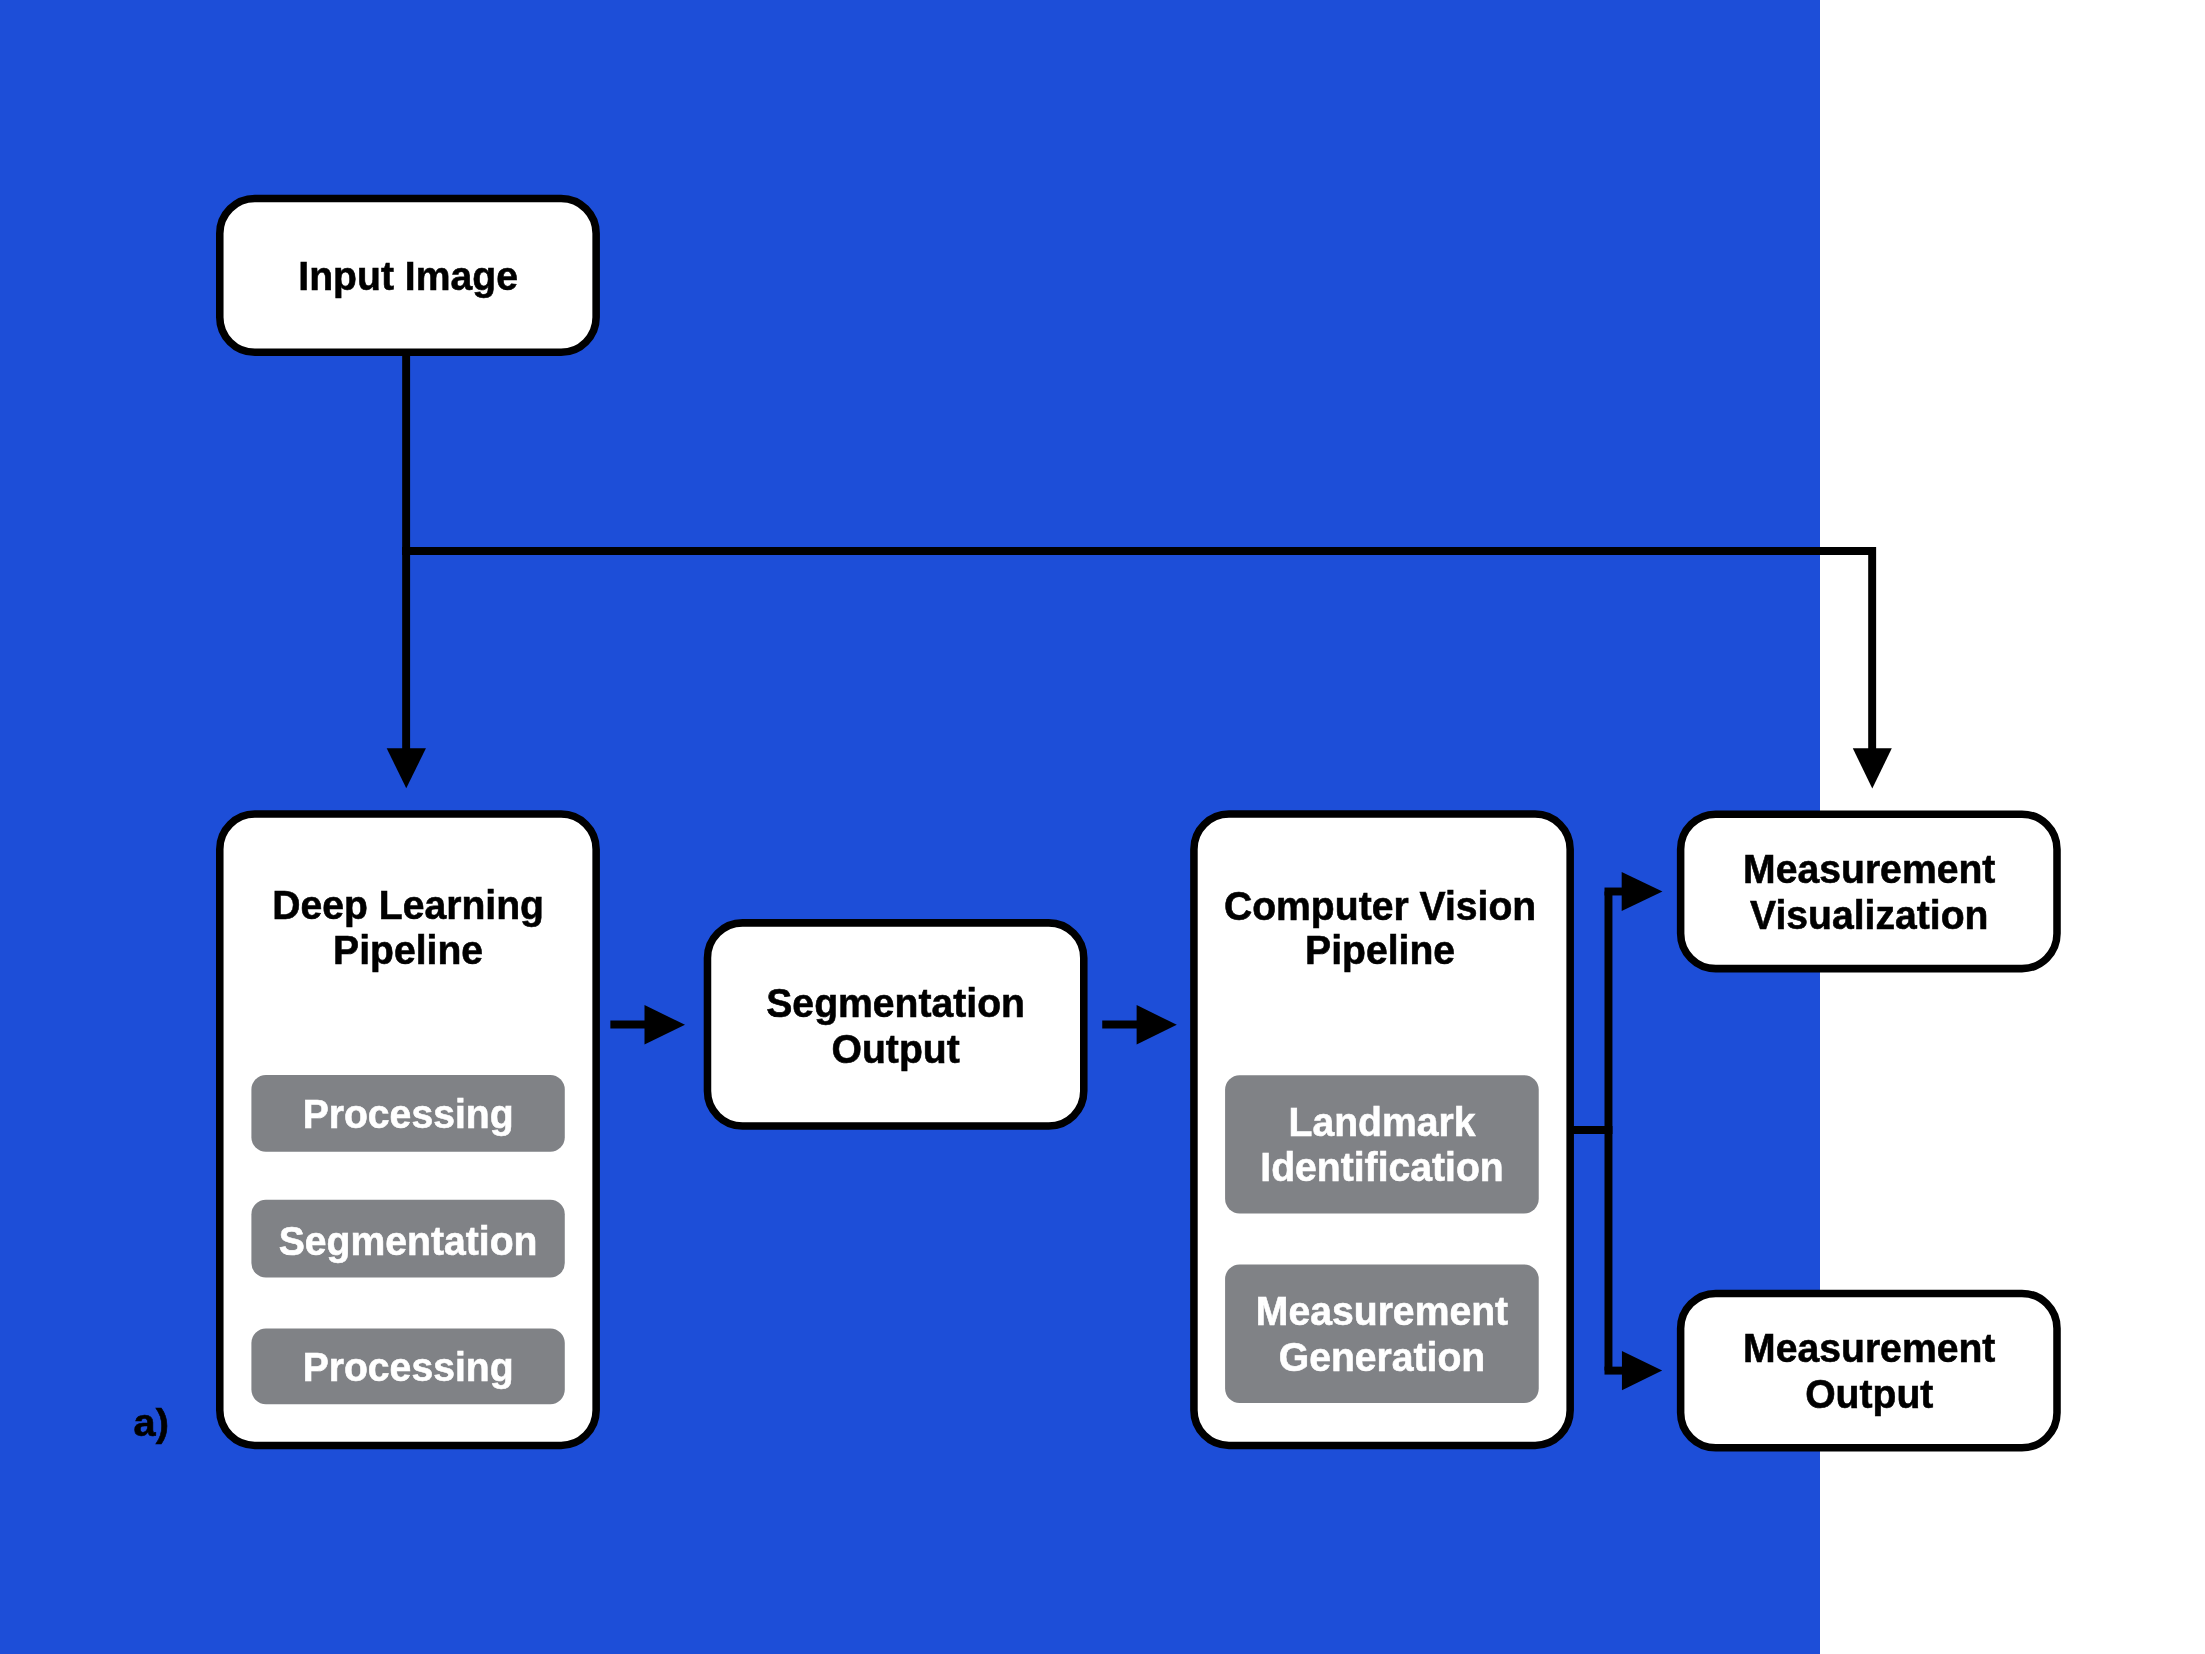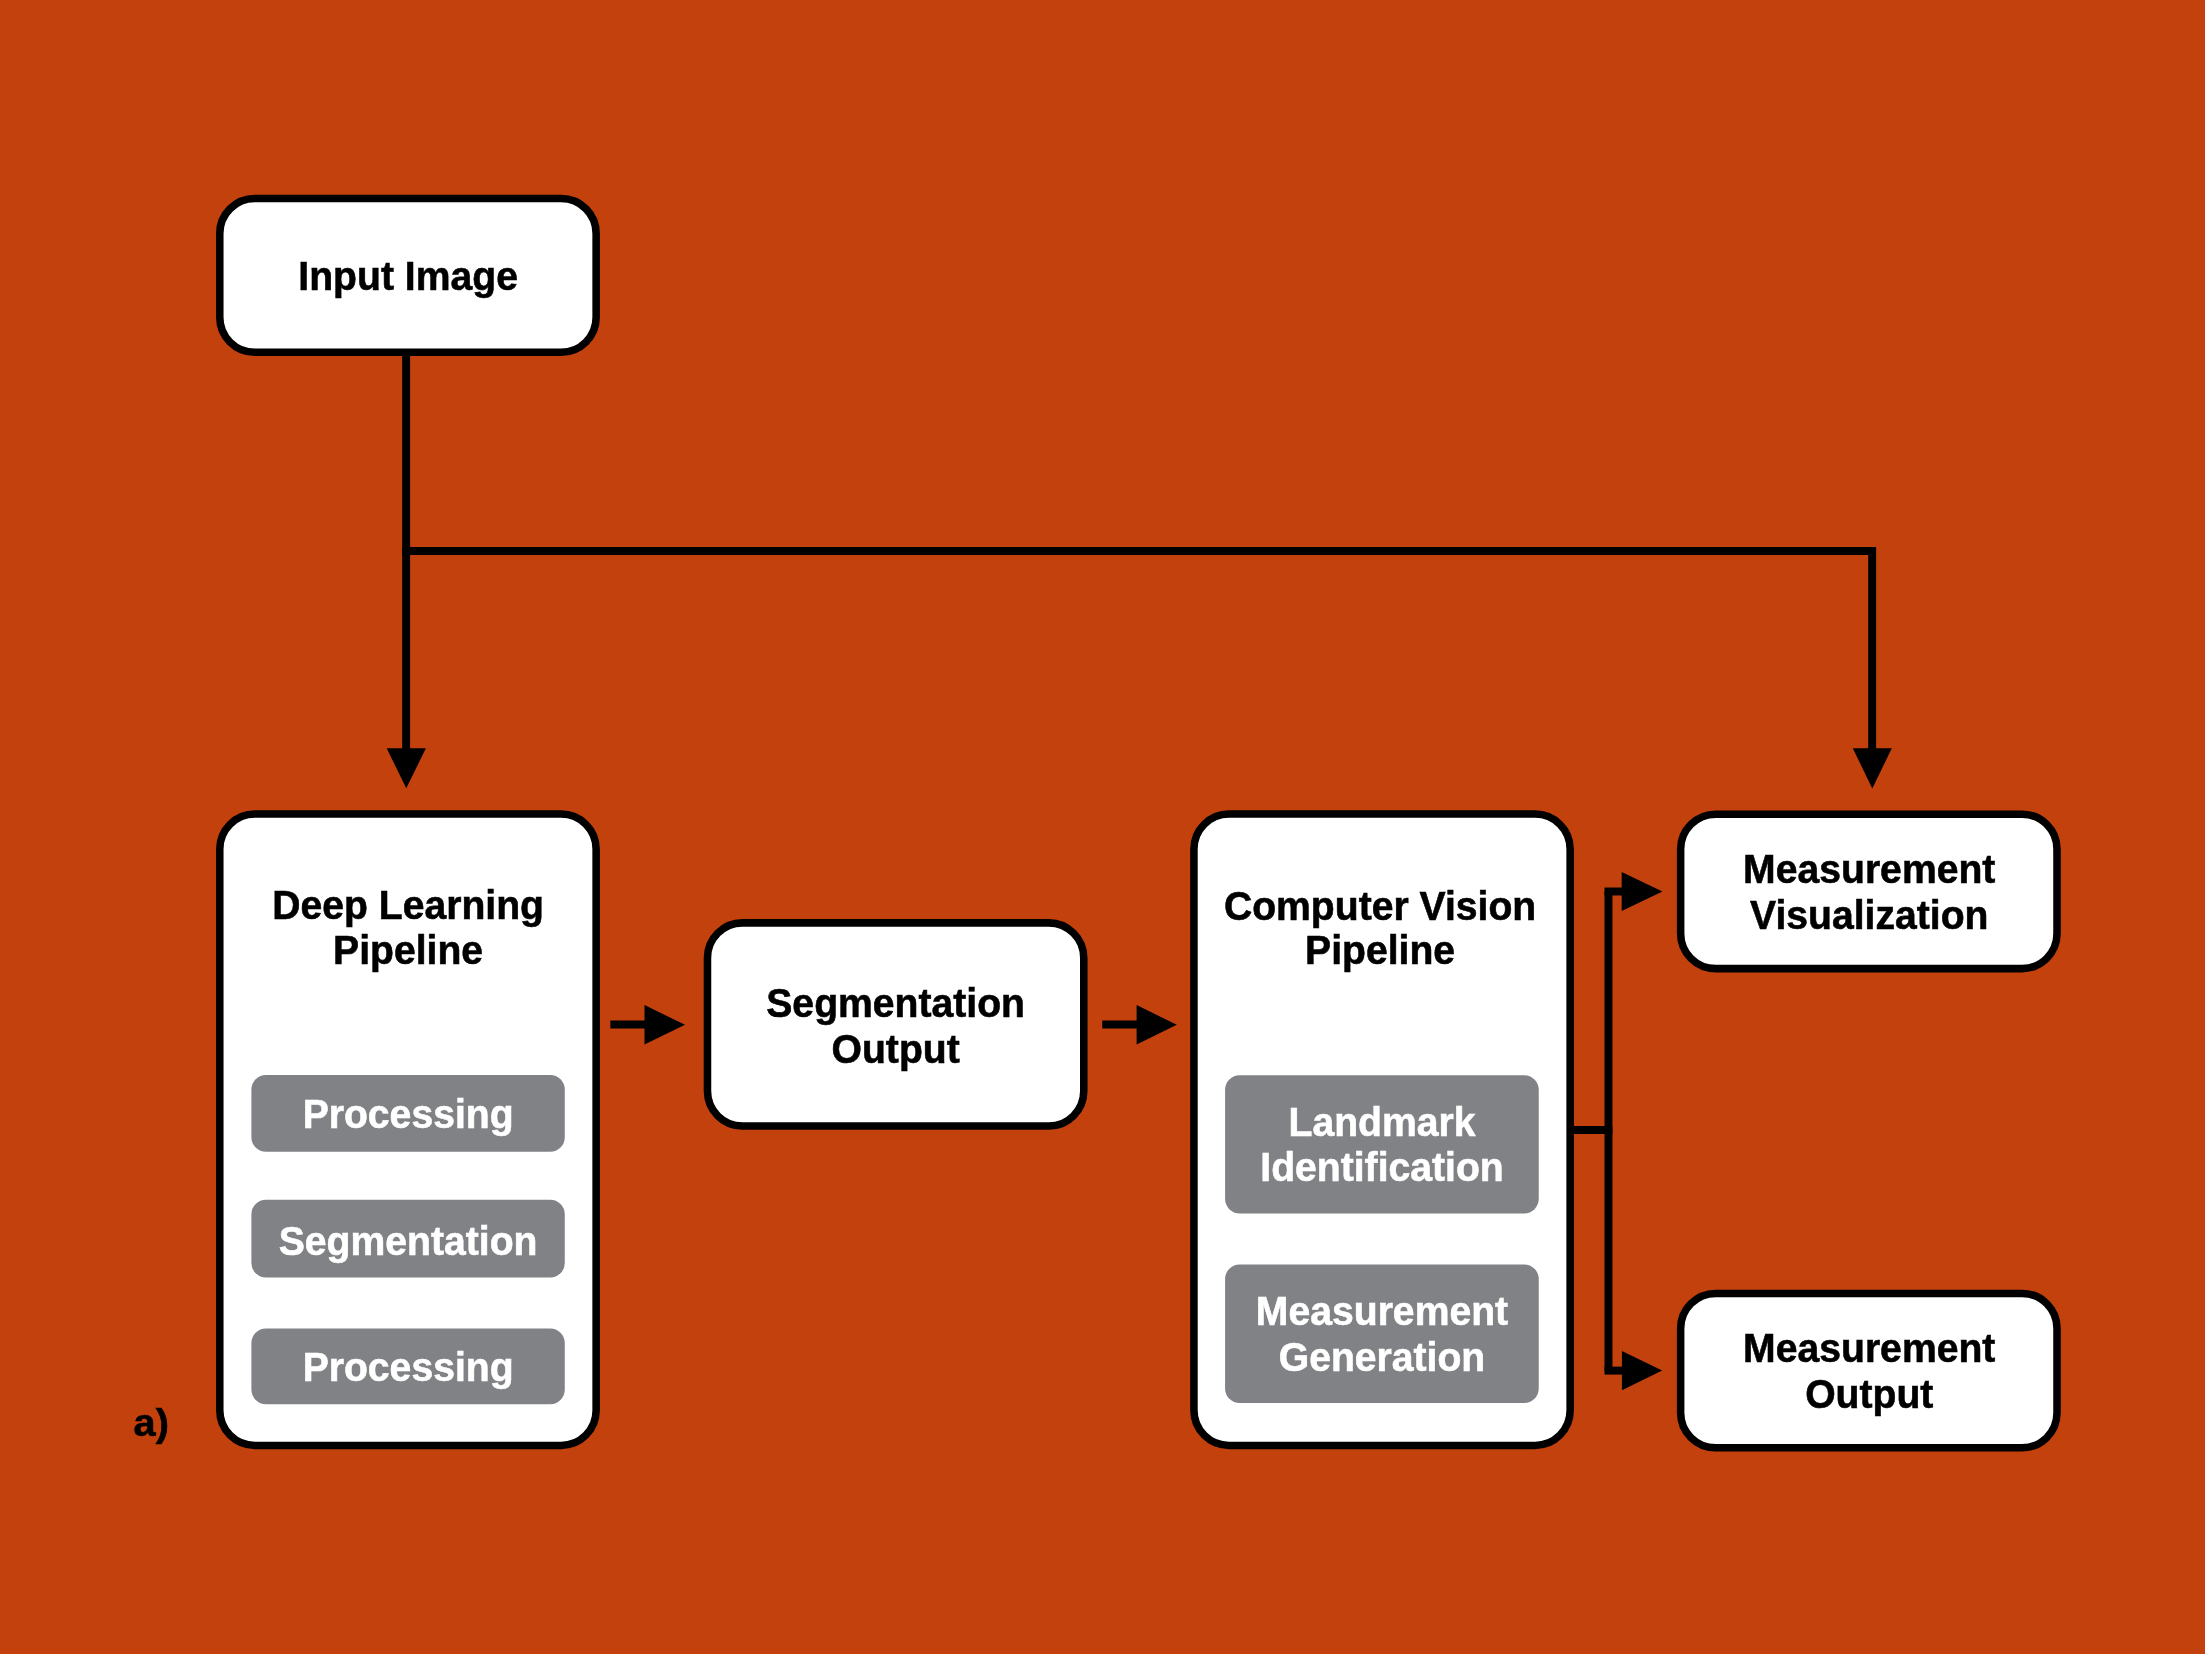--- a/index.html
+++ b/index.html
@@ -1,19 +1,19 @@
 <!DOCTYPE html>
 <html style="font-size:10.6px"><head>
 <meta charset="utf-8">
 <title>Pipeline Flowchart</title>
 <style>
   html,body{margin:0;padding:0;background:#ffffff;}
   body{width:2205px;height:1654px;overflow:hidden;
        font-family:"Liberation Sans",sans-serif;}
-  #canvas{position:relative;width:2205px;height:1654px;background:#c2410c;}
+  #canvas{position:relative;width:1820px;height:1654px;background:#1d4ed8;}
   svg.flow{position:absolute;left:0;top:0;width:2205px;height:1654px;display:block;}
 
   .node-box{fill:#ffffff;stroke:#000000;stroke-width:11.4;}
   .stage-box{fill:#808286;stroke:none;}
   .conn{fill:none;stroke:#000000;stroke-width:12.0;stroke-linecap:butt;stroke-linejoin:miter;}
   .arrowhead{fill:#000000;stroke:none;}
 
   .lbl, .lbl-stage, .panel-lbl{
       font-family:"Liberation Sans",sans-serif;
       font-weight:bold;

